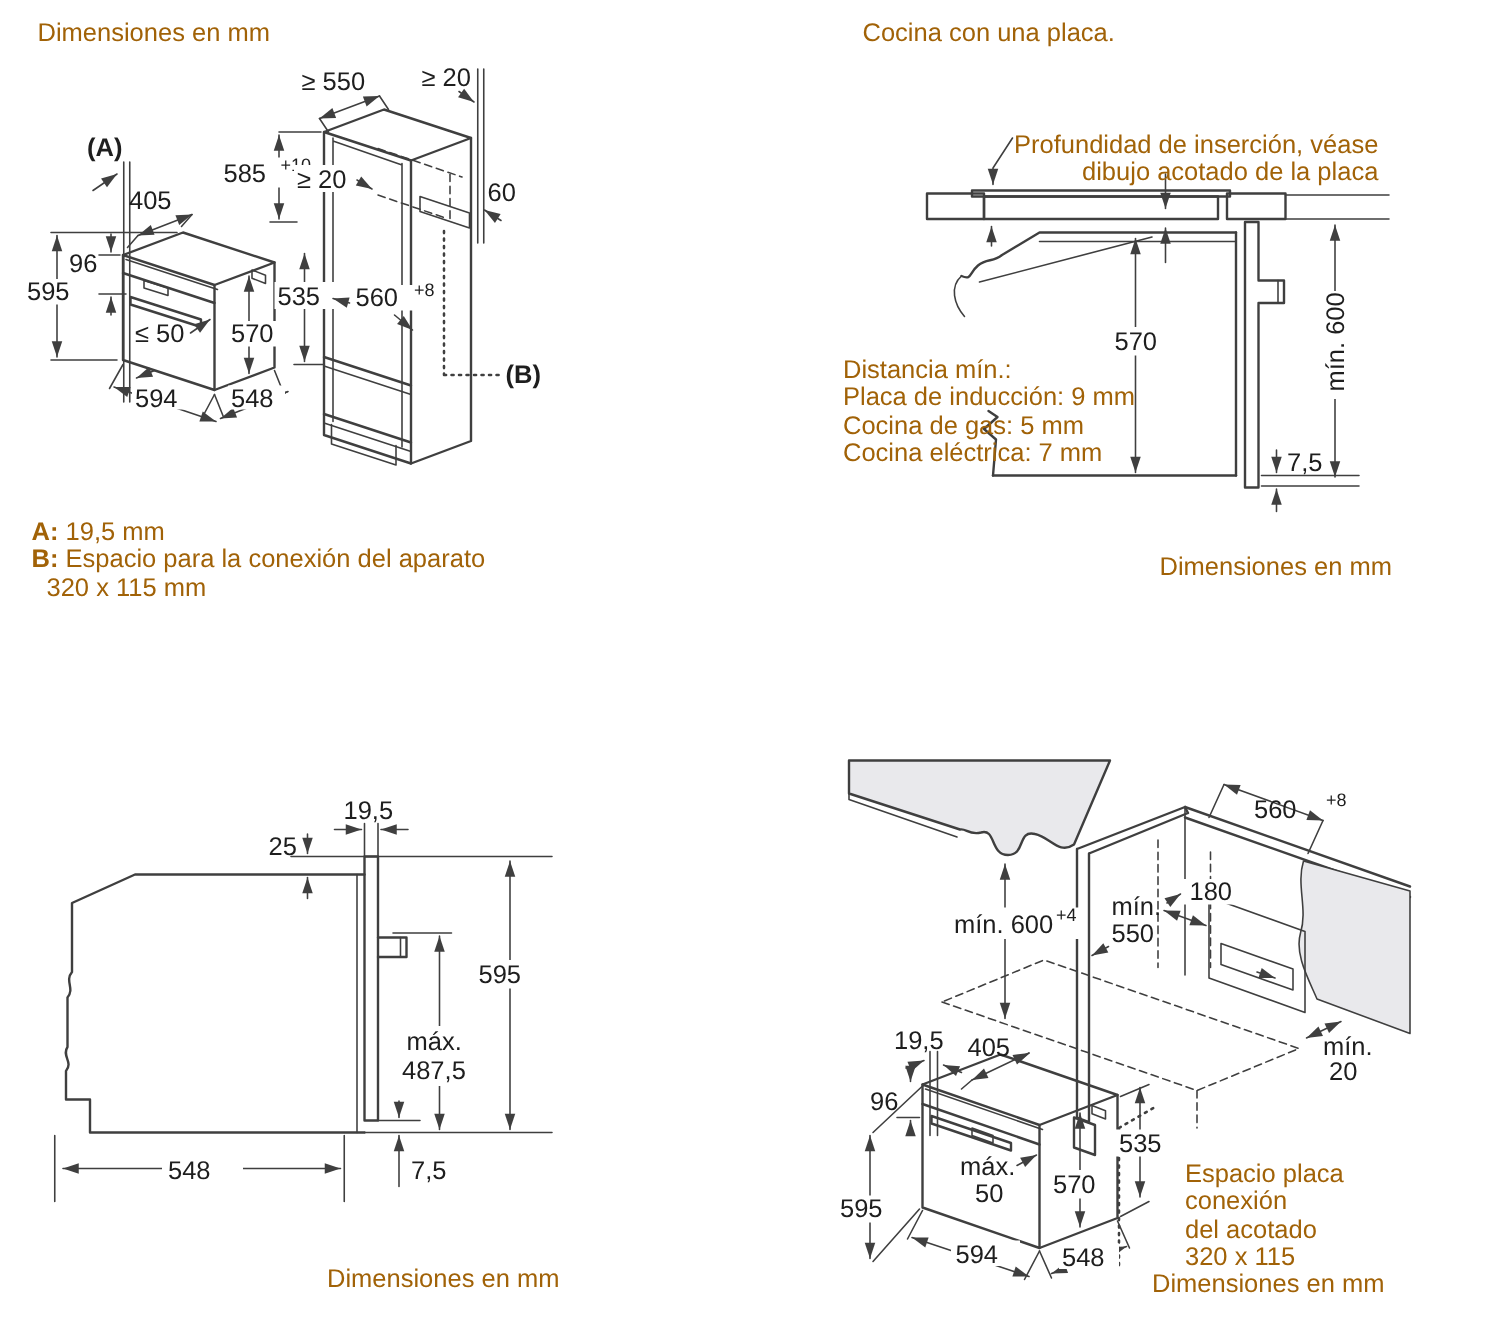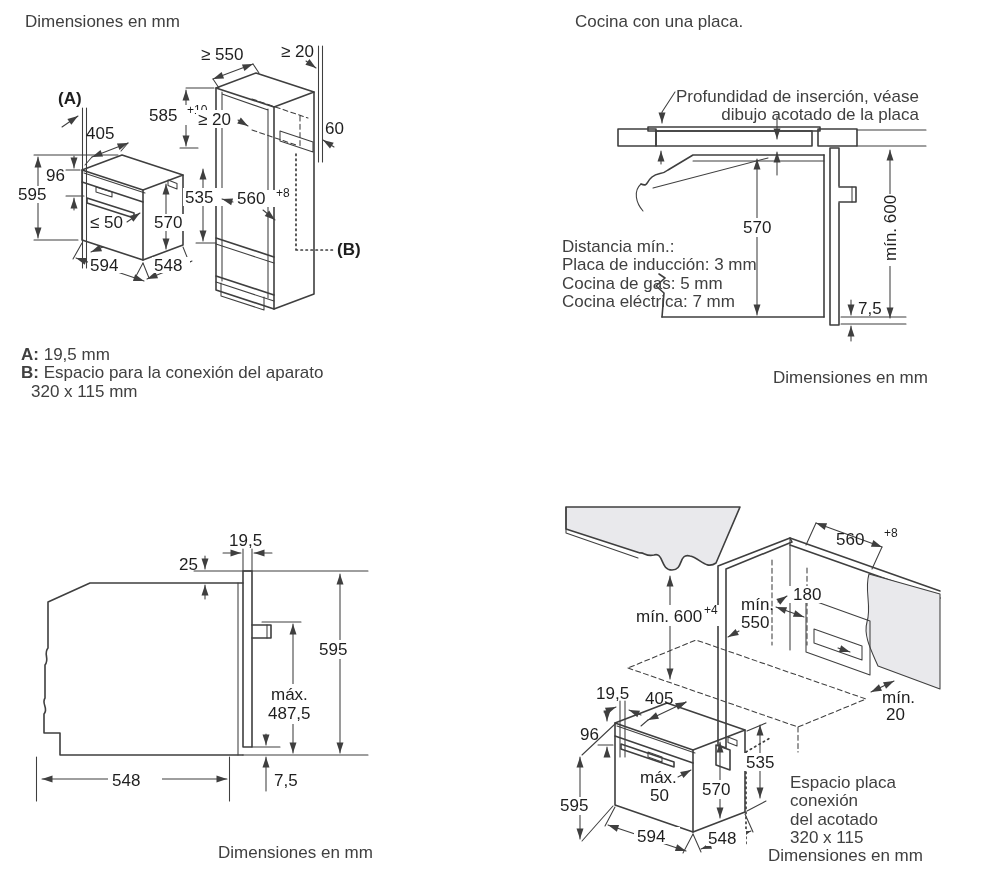--- a/index.html
+++ b/index.html
@@ -1,19 +1,19 @@
 <!DOCTYPE html>
 <html><head>
 <meta charset="utf-8">
 <style>
   html,body{margin:0;padding:0;background:#fff;}
   .canvas{position:relative;width:1000px;height:889px;background:#fff;overflow:hidden;
           font-family:"Liberation Sans",sans-serif;}
   .canvas svg{position:absolute;left:0;top:0;}
-  .htx{position:absolute;font:17px/18.4px "Liberation Sans",sans-serif;color:#404040;white-space:nowrap;}
+  .htx{position:absolute;font:17px/18.4px "Liberation Sans",sans-serif;color:#a16207;white-space:nowrap;}
   .htx b{font-weight:700;}
   .ln{stroke:#3f3f3f;stroke-width:1.6;fill:none;stroke-linecap:round;stroke-linejoin:round;}
   .tn{stroke:#3f3f3f;stroke-width:1.05;fill:none;stroke-linecap:round;stroke-linejoin:round;}
   .dsh{stroke-dasharray:5 3.2;}
   .dot{stroke:#3f3f3f;stroke-width:1.7;fill:none;stroke-dasharray:1.4 3.6;stroke-linecap:round;}
   .grey{fill:#e9e9ec;}
   .wbg{fill:#ffffff;stroke:none;}
   svg text{font-family:"Liberation Sans",sans-serif;font-size:17px;fill:#1e1e1e;}
   svg text.sup{font-size:12px;}
   svg text.bold{font-weight:700;}
@@ -292,21 +292,21 @@
   <div style="margin-left:10px;">320 x 115 mm</div>
 </div>
 
 <div class="htx" style="left:676px;top:88px;text-align:right;">
   <div>Profundidad de inserción, véase</div>
   <div>dibujo acotado de la placa</div>
 </div>
 
 <div class="htx" style="left:562px;top:197px;margin-top:41px;">
   <div>Distancia mín.:</div>
-  <div>Placa de inducción: 3 mm</div>
+  <div>Placa de inducción: 9 mm</div>
   <div>Cocina de gas: 5 mm</div>
   <div>Cocina eléctrica: 7 mm</div>
 </div>
 
 <div class="htx" style="left:773px;top:369px;">Dimensiones en mm</div>
 <div class="htx" style="left:218px;top:844px;">Dimensiones en mm</div>
 
 <div class="htx" style="left:790px;top:774px;">
   <div>Espacio placa</div>
   <div>conexión</div>

